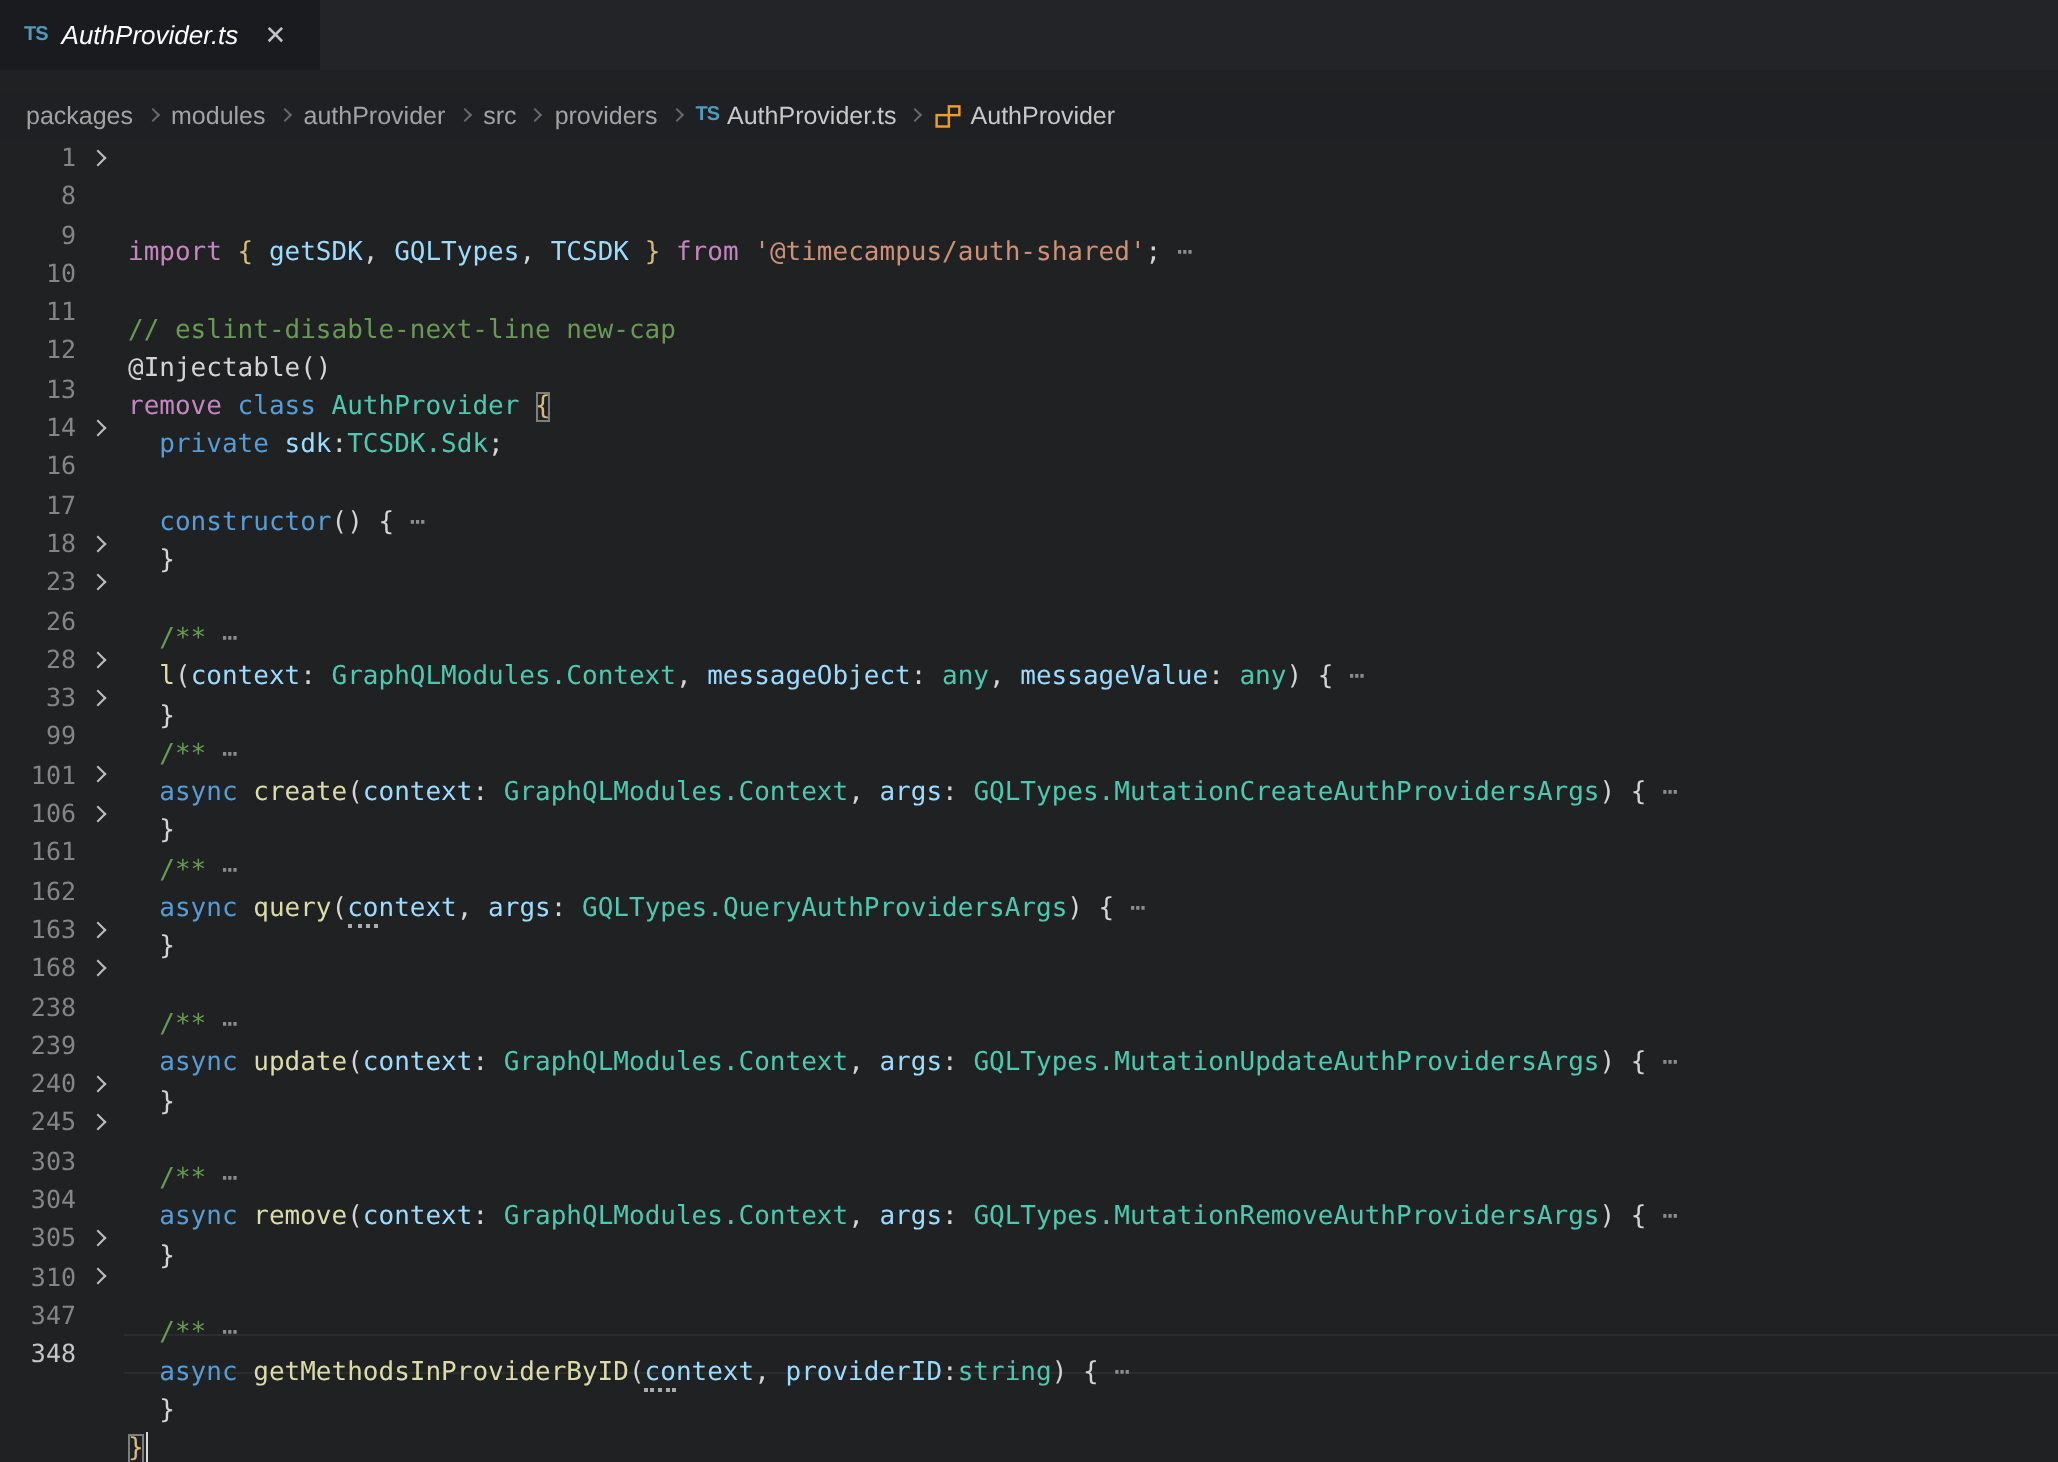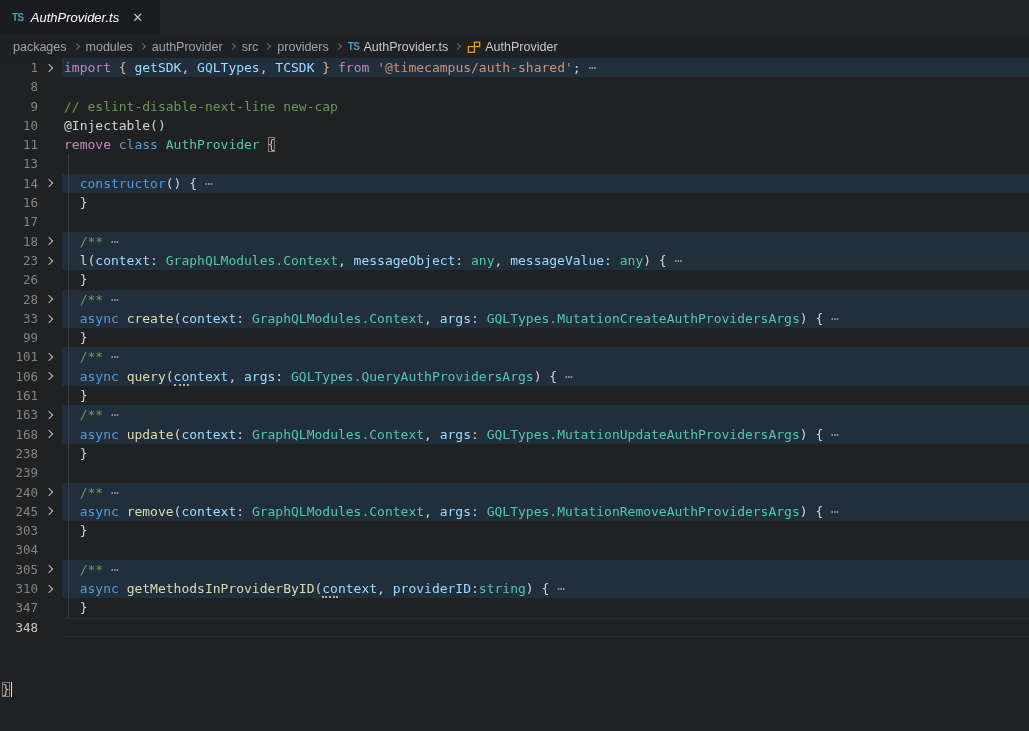--- a/index.html
+++ b/index.html
@@ -29,50 +29,52 @@
   }
   .close-icon {
     color:#c5c5c5; font-size:13px; margin-left:6px; cursor:pointer;
   }
   
   .breadcrumbs {
     height:23px; display:flex; align-items:center;
     padding-left:13px; gap:6px;
     font-size:12.5px; color:var(--breadcrumb-fg);
     background:var(--breadcrumb-bg);
+    margin-top:11px;
   }
   .crumb { display:flex; align-items:center; gap:4px; cursor:pointer; white-space:nowrap; }
   .crumb-file { color:#c8c8c8; }
   .bc-sep {
     width:5px; height:5px; display:inline-block;
     border:solid #696969; border-width:1px 1px 0 0;
     transform:rotate(45deg); margin:0 1px;
   }
   .class-icon svg { display:block; }
   
   .editor { position:relative; }
   .row { height:19.3px; line-height:19.3px; display:flex; white-space:pre; }
   .row.hl .code-text { background:var(--fold-line-bg); }
-  .row.cur { box-shadow: inset 0 1px 0 #2c2c2c, inset 0 -1px 0 #2c2c2c; flex-direction: column; }
+  .row.cur { box-shadow: inset 0 1px 0 #2c2c2c, inset 0 -1px 0 #2c2c2c; }
   .gutter {
     width:62px; flex:0 0 62px; display:flex; background:var(--editor-bg);
     font-family:"DejaVu Sans Mono", monospace; font-size:12.5px;
   }
   .ln { width:38px; text-align:right; color:var(--gutter-fg); }
   .row.cur .ln { color:#c6c6c6; }
   .fold-col { width:24px; display:flex; align-items:center; justify-content:center; }
   .chev {
     width:6px; height:6px; display:inline-block;
     border:solid #bdbdbd; border-width:1.5px 1.5px 0 0;
     transform:rotate(45deg); margin-left:-2px; cursor:pointer;
   }
   .code-text {
     flex:1 1 auto; position:relative; padding-left:2px;
     font-family:"DejaVu Sans Mono", monospace; font-size:13px;
     color:var(--text-fg);
+    margin-top:48px;
   }
   .guide { position:absolute; left:6px; top:0; bottom:0; width:1px; background:#383d42; }
   .tk { position:relative; z-index:1; }
   .tk.kw1 { color:var(--keyword-pink); }
   .tk.kw2 { color:var(--keyword-blue); }
   .tk.fn  { color:var(--function-fg); }
   .tk.var { color:var(--variable-fg); }
   .tk.type{ color:var(--type-fg); }
   .tk.str { color:var(--string-fg); }
   .tk.com { color:var(--comment-fg); }
@@ -126,33 +128,35 @@
       <span>AuthProvider</span>
     </span>
   </div>
 
   <div class="editor" id="code-area">
       <div class="row hl"><div class="gutter"><span class="ln">1</span><span class="fold-col"><span class="chev"></span></span></div><div class="code-text"><span class="tk kw1">import</span><span class="tk punc"> </span><span class="tk brace">{</span><span class="tk punc"> </span><span class="tk var">getSDK</span><span class="tk punc">, </span><span class="tk var">GQLTypes</span><span class="tk punc">, </span><span class="tk var">TCSDK</span><span class="tk punc"> </span><span class="tk brace">}</span><span class="tk punc"> </span><span class="tk kw1">from</span><span class="tk punc"> </span><span class="tk str">'@timecampus/auth-shared'</span><span class="tk punc">; </span><span class="tk fold">⋯</span></div></div>
       <div class="row"><div class="gutter"><span class="ln">8</span><span class="fold-col"></span></div><div class="code-text"></div></div>
       <div class="row"><div class="gutter"><span class="ln">9</span><span class="fold-col"></span></div><div class="code-text"><span class="tk com">// eslint-disable-next-line new-cap</span></div></div>
       <div class="row"><div class="gutter"><span class="ln">10</span><span class="fold-col"></span></div><div class="code-text"><span class="tk punc">@Injectable()</span></div></div>
       <div class="row"><div class="gutter"><span class="ln">11</span><span class="fold-col"></span></div><div class="code-text"><span class="tk kw1">remove</span><span class="tk punc"> </span><span class="tk kw2">class</span><span class="tk punc"> </span><span class="tk type">AuthProvider</span><span class="tk punc"> </span><span class="tk brace box">{</span></div></div>
+      <div class="row"><div class="gutter"><span class="ln">12</span><span class="fold-col"></span></div><div class="code-text"><span class="guide"></span><span class="tk punc">  </span><span class="tk kw2">private</span><span class="tk punc"> </span><span class="tk var">sdk</span><span class="tk punc">:</span><span class="tk type">TCSDK.Sdk</span><span class="tk punc">;</span></div></div>
       <div class="row"><div class="gutter"><span class="ln">13</span><span class="fold-col"></span></div><div class="code-text"><span class="guide"></span></div></div>
       <div class="row hl"><div class="gutter"><span class="ln">14</span><span class="fold-col"><span class="chev"></span></span></div><div class="code-text"><span class="guide"></span><span class="tk punc">  </span><span class="tk kw2">constructor</span><span class="tk punc">() {</span><span class="tk punc"> </span><span class="tk fold">⋯</span></div></div>
       <div class="row"><div class="gutter"><span class="ln">16</span><span class="fold-col"></span></div><div class="code-text"><span class="guide"></span><span class="tk punc">  }</span></div></div>
       <div class="row"><div class="gutter"><span class="ln">17</span><span class="fold-col"></span></div><div class="code-text"><span class="guide"></span></div></div>
       <div class="row hl"><div class="gutter"><span class="ln">18</span><span class="fold-col"><span class="chev"></span></span></div><div class="code-text"><span class="guide"></span><span class="tk punc">  </span><span class="tk com">/**</span><span class="tk punc"> </span><span class="tk fold">⋯</span></div></div>
       <div class="row hl"><div class="gutter"><span class="ln">23</span><span class="fold-col"><span class="chev"></span></span></div><div class="code-text"><span class="guide"></span><span class="tk punc">  </span><span class="tk fn">l</span><span class="tk punc">(</span><span class="tk var">context</span><span class="tk punc">: </span><span class="tk type">GraphQLModules.Context</span><span class="tk punc">, </span><span class="tk var">messageObject</span><span class="tk punc">: </span><span class="tk type">any</span><span class="tk punc">, </span><span class="tk var">messageValue</span><span class="tk punc">: </span><span class="tk type">any</span><span class="tk punc">) {</span><span class="tk punc"> </span><span class="tk fold">⋯</span></div></div>
       <div class="row"><div class="gutter"><span class="ln">26</span><span class="fold-col"></span></div><div class="code-text"><span class="guide"></span><span class="tk punc">  }</span></div></div>
       <div class="row hl"><div class="gutter"><span class="ln">28</span><span class="fold-col"><span class="chev"></span></span></div><div class="code-text"><span class="guide"></span><span class="tk punc">  </span><span class="tk com">/**</span><span class="tk punc"> </span><span class="tk fold">⋯</span></div></div>
       <div class="row hl"><div class="gutter"><span class="ln">33</span><span class="fold-col"><span class="chev"></span></span></div><div class="code-text"><span class="guide"></span><span class="tk punc">  </span><span class="tk kw2">async</span><span class="tk punc"> </span><span class="tk fn">create</span><span class="tk punc">(</span><span class="tk var">context</span><span class="tk punc">: </span><span class="tk type">GraphQLModules.Context</span><span class="tk punc">, </span><span class="tk var">args</span><span class="tk punc">: </span><span class="tk type">GQLTypes.MutationCreateAuthProvidersArgs</span><span class="tk punc">) {</span><span class="tk punc"> </span><span class="tk fold">⋯</span></div></div>
       <div class="row"><div class="gutter"><span class="ln">99</span><span class="fold-col"></span></div><div class="code-text"><span class="guide"></span><span class="tk punc">  }</span></div></div>
       <div class="row hl"><div class="gutter"><span class="ln">101</span><span class="fold-col"><span class="chev"></span></span></div><div class="code-text"><span class="guide"></span><span class="tk punc">  </span><span class="tk com">/**</span><span class="tk punc"> </span><span class="tk fold">⋯</span></div></div>
       <div class="row hl"><div class="gutter"><span class="ln">106</span><span class="fold-col"><span class="chev"></span></span></div><div class="code-text"><span class="guide"></span><span class="tk punc">  </span><span class="tk kw2">async</span><span class="tk punc"> </span><span class="tk fn">query</span><span class="tk punc">(</span><span class="tk var hint">co</span><span class="tk var">ntext</span><span class="tk punc">, </span><span class="tk var">args</span><span class="tk punc">: </span><span class="tk type">GQLTypes.QueryAuthProvidersArgs</span><span class="tk punc">) {</span><span class="tk punc"> </span><span class="tk fold">⋯</span></div></div>
       <div class="row"><div class="gutter"><span class="ln">161</span><span class="fold-col"></span></div><div class="code-text"><span class="guide"></span><span class="tk punc">  }</span></div></div>
+      <div class="row"><div class="gutter"><span class="ln">162</span><span class="fold-col"></span></div><div class="code-text"><span class="guide"></span></div></div>
       <div class="row hl"><div class="gutter"><span class="ln">163</span><span class="fold-col"><span class="chev"></span></span></div><div class="code-text"><span class="guide"></span><span class="tk punc">  </span><span class="tk com">/**</span><span class="tk punc"> </span><span class="tk fold">⋯</span></div></div>
       <div class="row hl"><div class="gutter"><span class="ln">168</span><span class="fold-col"><span class="chev"></span></span></div><div class="code-text"><span class="guide"></span><span class="tk punc">  </span><span class="tk kw2">async</span><span class="tk punc"> </span><span class="tk fn">update</span><span class="tk punc">(</span><span class="tk var">context</span><span class="tk punc">: </span><span class="tk type">GraphQLModules.Context</span><span class="tk punc">, </span><span class="tk var">args</span><span class="tk punc">: </span><span class="tk type">GQLTypes.MutationUpdateAuthProvidersArgs</span><span class="tk punc">) {</span><span class="tk punc"> </span><span class="tk fold">⋯</span></div></div>
       <div class="row"><div class="gutter"><span class="ln">238</span><span class="fold-col"></span></div><div class="code-text"><span class="guide"></span><span class="tk punc">  }</span></div></div>
       <div class="row"><div class="gutter"><span class="ln">239</span><span class="fold-col"></span></div><div class="code-text"><span class="guide"></span></div></div>
       <div class="row hl"><div class="gutter"><span class="ln">240</span><span class="fold-col"><span class="chev"></span></span></div><div class="code-text"><span class="guide"></span><span class="tk punc">  </span><span class="tk com">/**</span><span class="tk punc"> </span><span class="tk fold">⋯</span></div></div>
       <div class="row hl"><div class="gutter"><span class="ln">245</span><span class="fold-col"><span class="chev"></span></span></div><div class="code-text"><span class="guide"></span><span class="tk punc">  </span><span class="tk kw2">async</span><span class="tk punc"> </span><span class="tk fn">remove</span><span class="tk punc">(</span><span class="tk var">context</span><span class="tk punc">: </span><span class="tk type">GraphQLModules.Context</span><span class="tk punc">, </span><span class="tk var">args</span><span class="tk punc">: </span><span class="tk type">GQLTypes.MutationRemoveAuthProvidersArgs</span><span class="tk punc">) {</span><span class="tk punc"> </span><span class="tk fold">⋯</span></div></div>
       <div class="row"><div class="gutter"><span class="ln">303</span><span class="fold-col"></span></div><div class="code-text"><span class="guide"></span><span class="tk punc">  }</span></div></div>
       <div class="row"><div class="gutter"><span class="ln">304</span><span class="fold-col"></span></div><div class="code-text"><span class="guide"></span></div></div>
       <div class="row hl"><div class="gutter"><span class="ln">305</span><span class="fold-col"><span class="chev"></span></span></div><div class="code-text"><span class="guide"></span><span class="tk punc">  </span><span class="tk com">/**</span><span class="tk punc"> </span><span class="tk fold">⋯</span></div></div>
       <div class="row hl"><div class="gutter"><span class="ln">310</span><span class="fold-col"><span class="chev"></span></span></div><div class="code-text"><span class="guide"></span><span class="tk punc">  </span><span class="tk kw2">async</span><span class="tk punc"> </span><span class="tk fn">getMethodsInProviderByID</span><span class="tk punc">(</span><span class="tk var hint">co</span><span class="tk var">ntext</span><span class="tk punc">, </span><span class="tk var">providerID</span><span class="tk punc">:</span><span class="tk type">string</span><span class="tk punc">) {</span><span class="tk punc"> </span><span class="tk fold">⋯</span></div></div>

